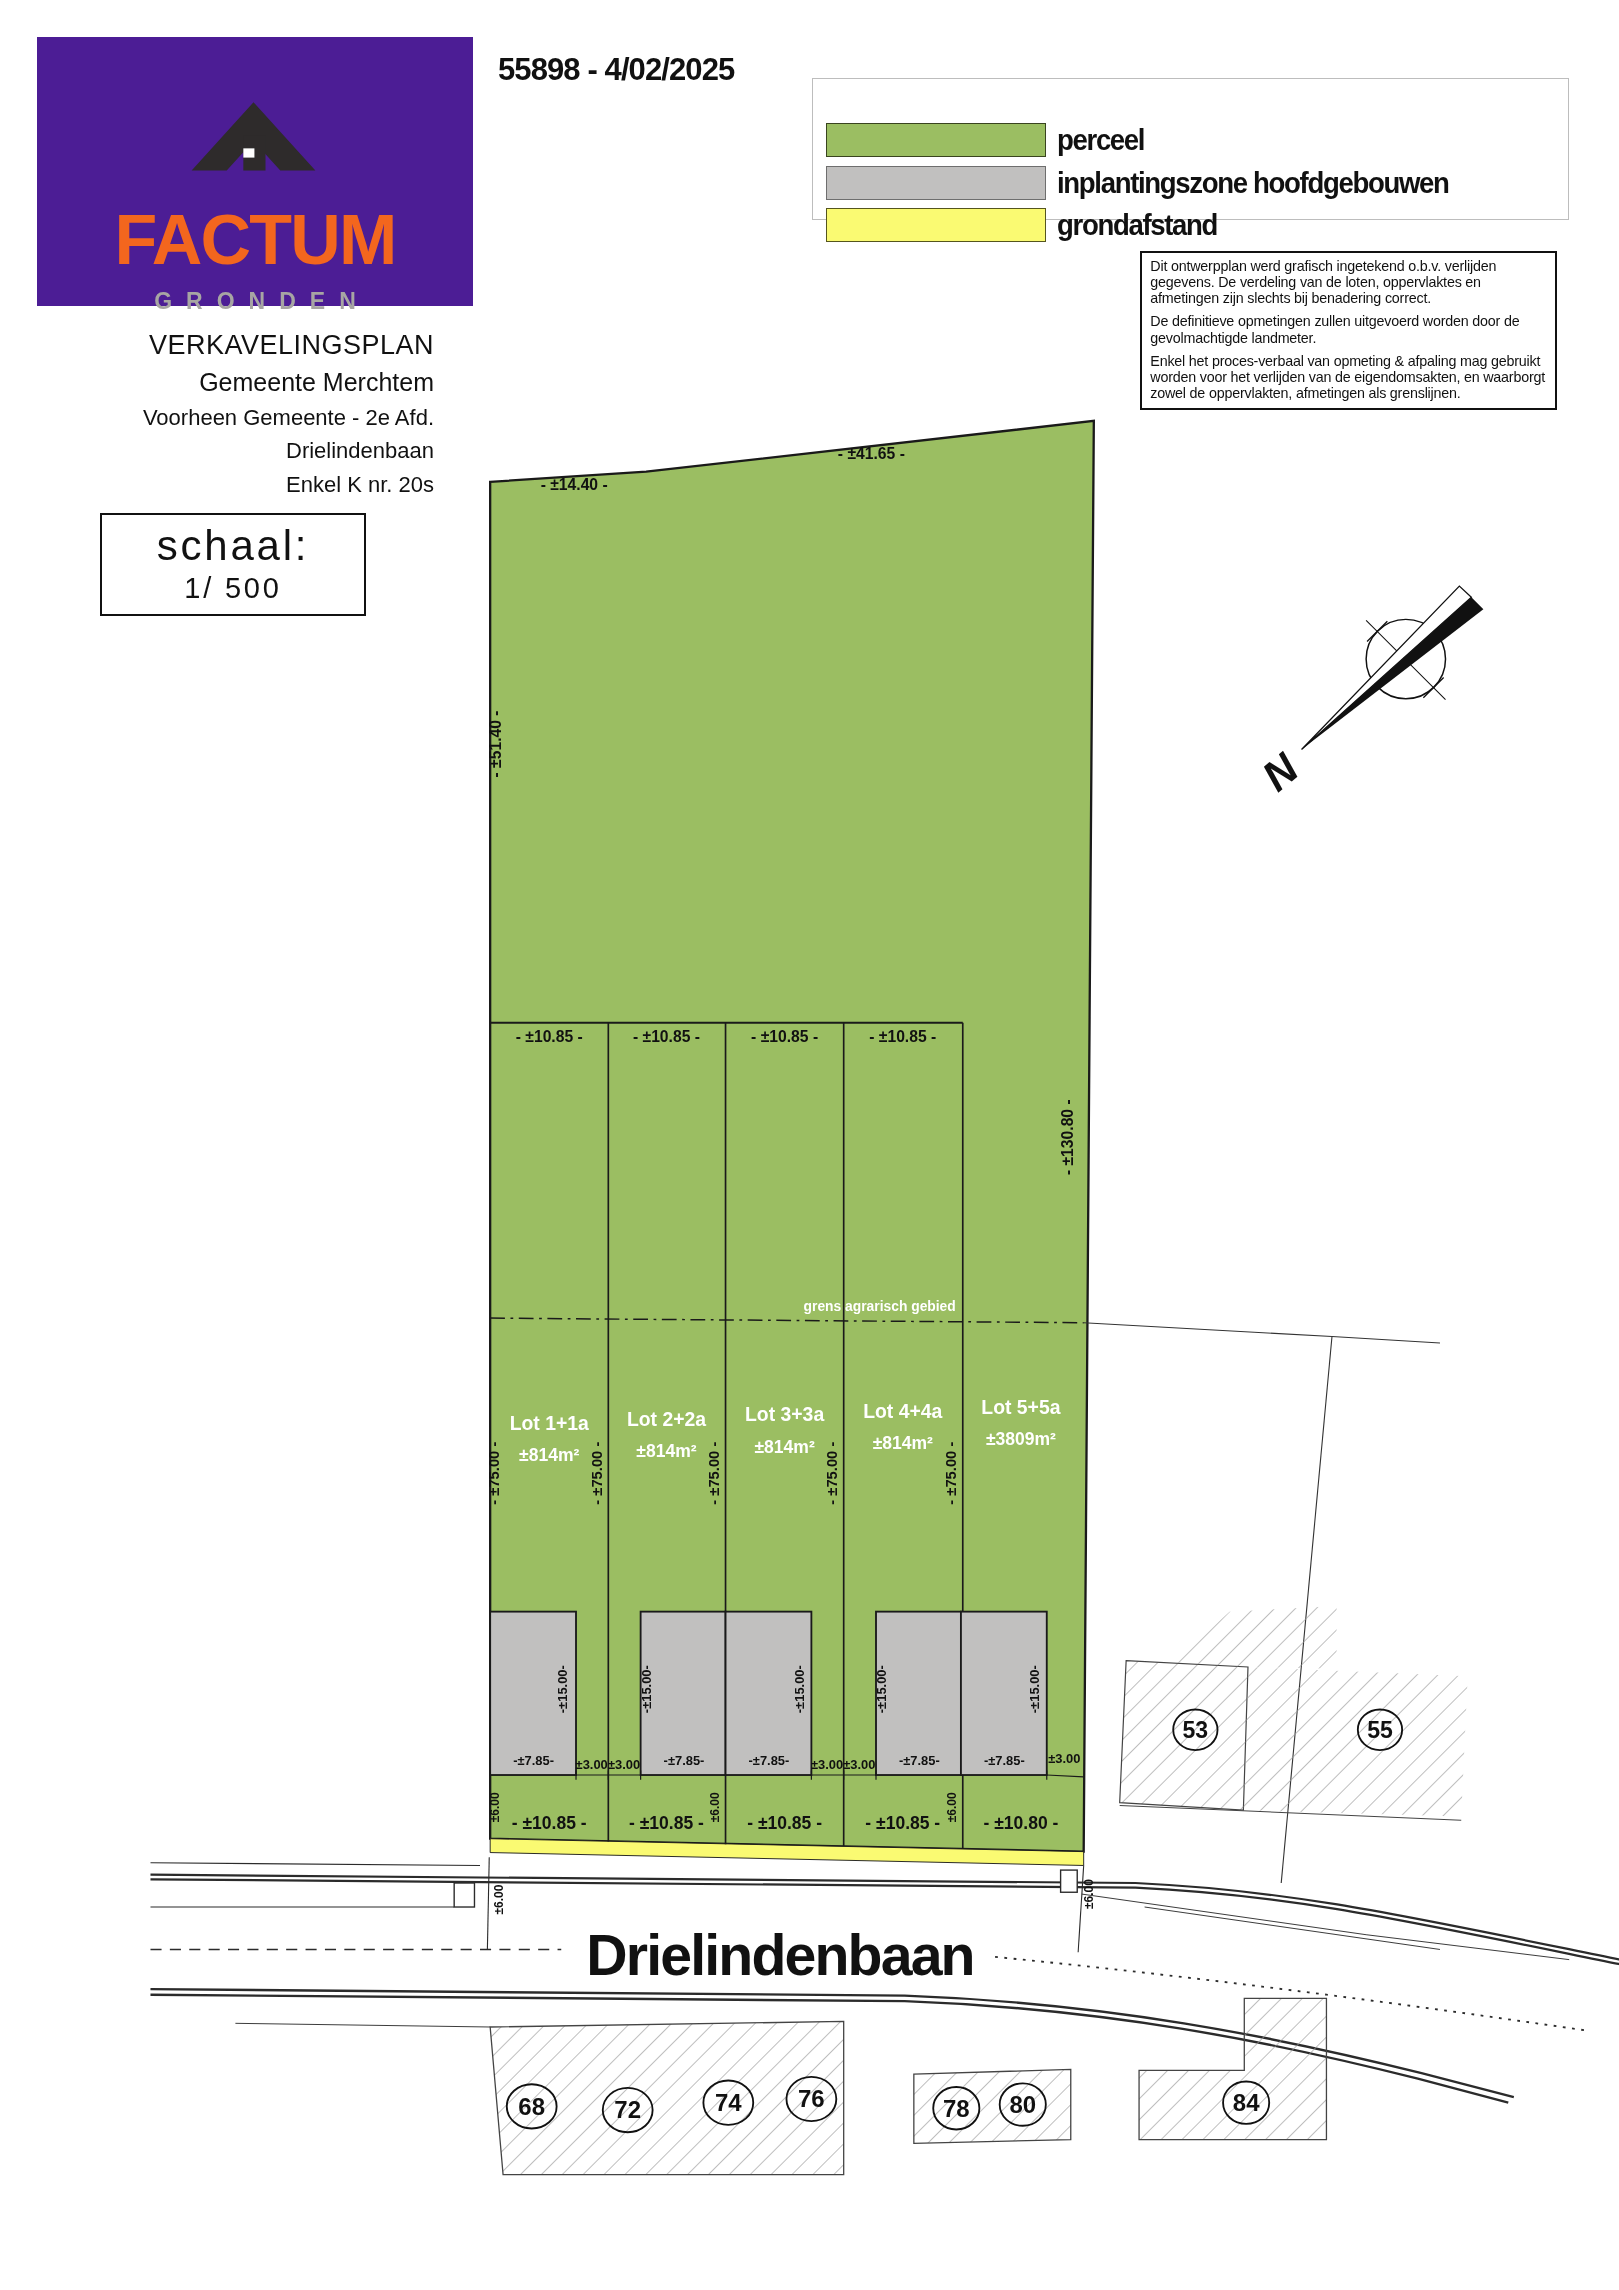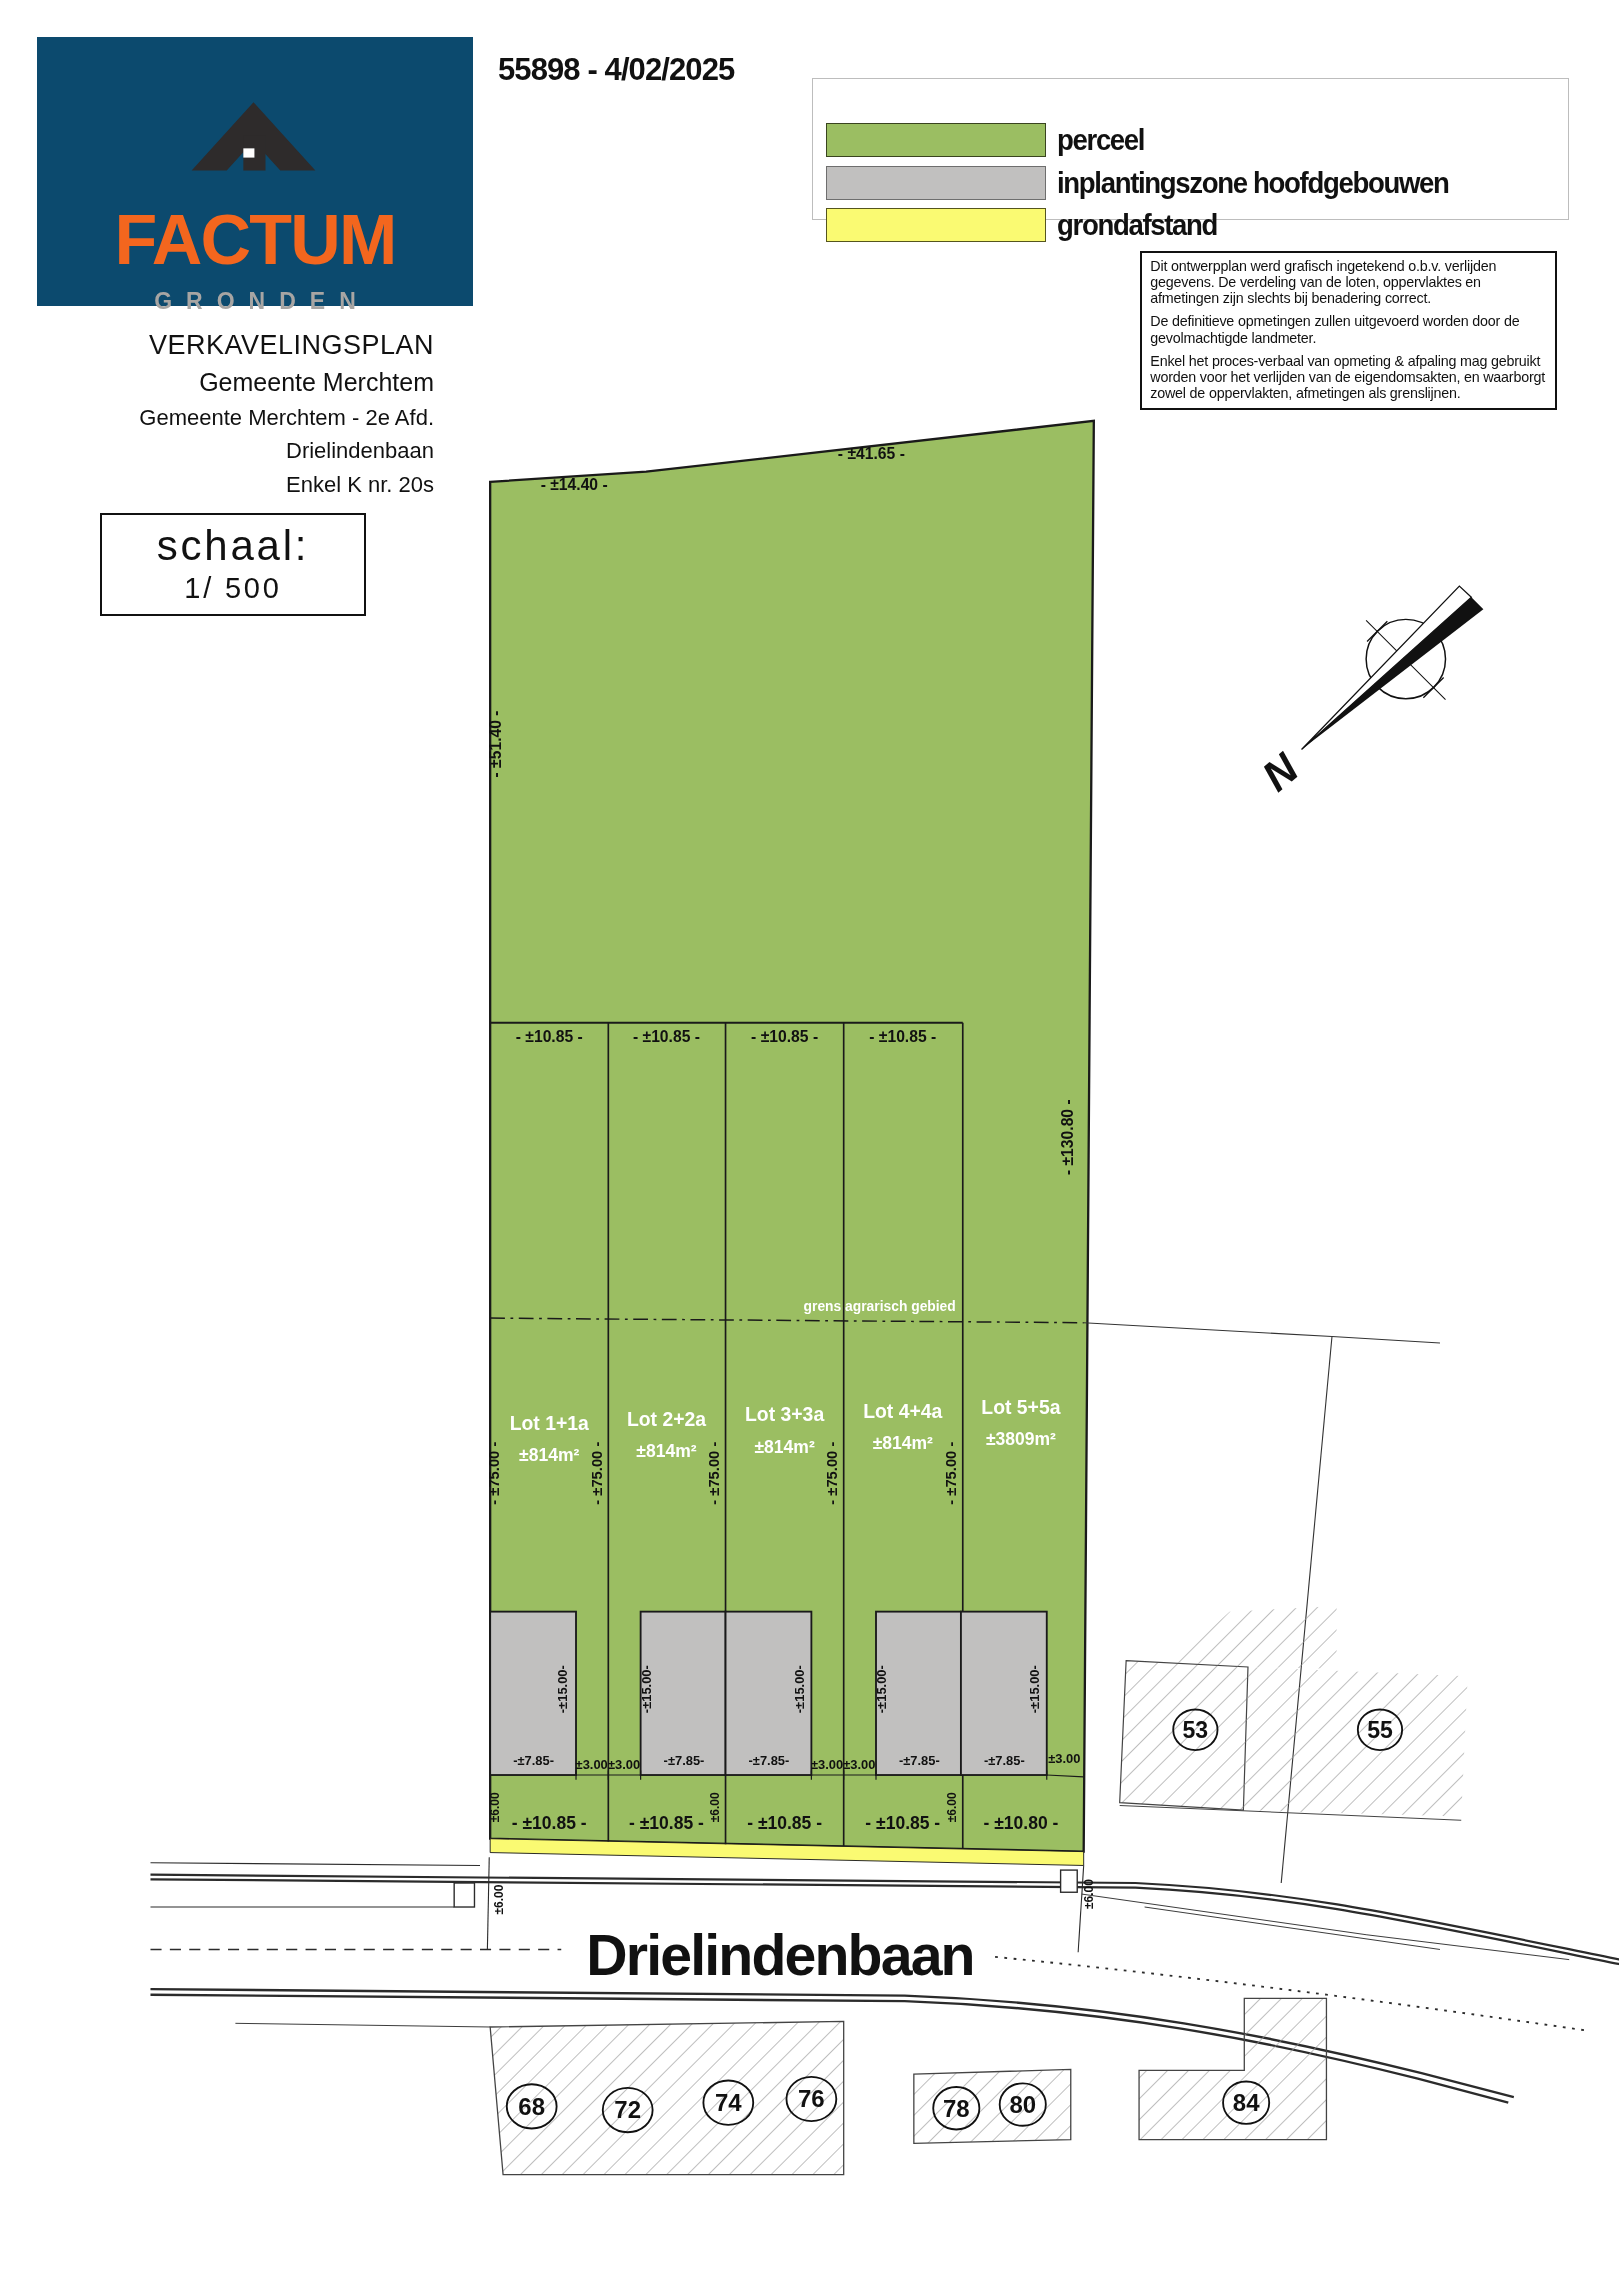--- a/index.html
+++ b/index.html
@@ -1,19 +1,19 @@
 <!DOCTYPE html>
 <html style="font-size:14.8px"><head>
 <meta charset="utf-8">
 <style>
   html,body{margin:0;padding:0;background:#ffffff;}
   body{width:1620px;height:2291px;position:relative;font-family:"Liberation Sans",sans-serif;color:#111;}
   .abs{position:absolute;}
   
-  .logo-card{left:37px;top:37px;width:436px;height:269px;background:#0c4a6e;}
+  .logo-card{left:37px;top:37px;width:436px;height:269px;background:#4c1d95;}
   .logo-name{width:100%;text-align:center;font-weight:900;font-size:70px;letter-spacing:-1.8px;color:#F3661E;line-height:1;top:168px;}
   .logo-sub{width:100%;text-align:center;font-weight:700;font-size:23px;letter-spacing:14px;color:#A7A5A3;top:251px;text-indent:14px;}
   
   .doc-title{left:498px;top:52px;font-size:31px;font-weight:800;letter-spacing:-0.9px;}
   
   .legend{left:812px;top:78px;width:755px;height:140px;border:1.8px solid #bdbdbd;background:#fff;}
   .legend-row{position:absolute;left:13px;height:35px;display:flex;align-items:flex-end;margin-top:32px;}
   .legend-swatch{width:220px;height:34px;margin-right:11px;box-sizing:border-box;}
   .legend-label{font-size:29px;font-weight:800;letter-spacing:-1.4px;transform:scaleX(.95);transform-origin:left center;white-space:nowrap;}
   
@@ -67,21 +67,21 @@
 
 <div class="abs disclaimer">
   <p>Dit ontwerpplan werd grafisch ingetekend o.b.v. verlijden gegevens. De verdeling van de loten, oppervlaktes en afmetingen zijn slechts bij benadering correct.</p>
   <p>De definitieve opmetingen zullen uitgevoerd worden door de gevolmachtigde landmeter.</p>
   <p>Enkel het proces-verbaal van opmeting &amp; afpaling mag gebruikt worden voor het verlijden van de eigendomsakten, en waarborgt zowel de oppervlakten, afmetingen als grenslijnen.</p>
 </div>
 
 <div class="abs project">
   <div class="pl1">VERKAVELINGSPLAN</div>
   <div class="pl2">Gemeente Merchtem</div>
-  <div class="pl3">Gemeente Merchtem - 2e Afd.</div>
+  <div class="pl3">Voorheen Gemeente - 2e Afd.</div>
   <div class="pl4">Drielindenbaan</div>
   <div class="pl5">Enkel K nr. 20s</div>
 </div>
 <div class="abs schaal-box">
   <div class="schaal-l1">schaal:</div>
   <div class="schaal-l2">1/ 500</div>
 </div>
 
 <svg class="abs" style="left:0;top:0" width="1620" height="2291" viewBox="0 0 1755 2482">
   <defs>

